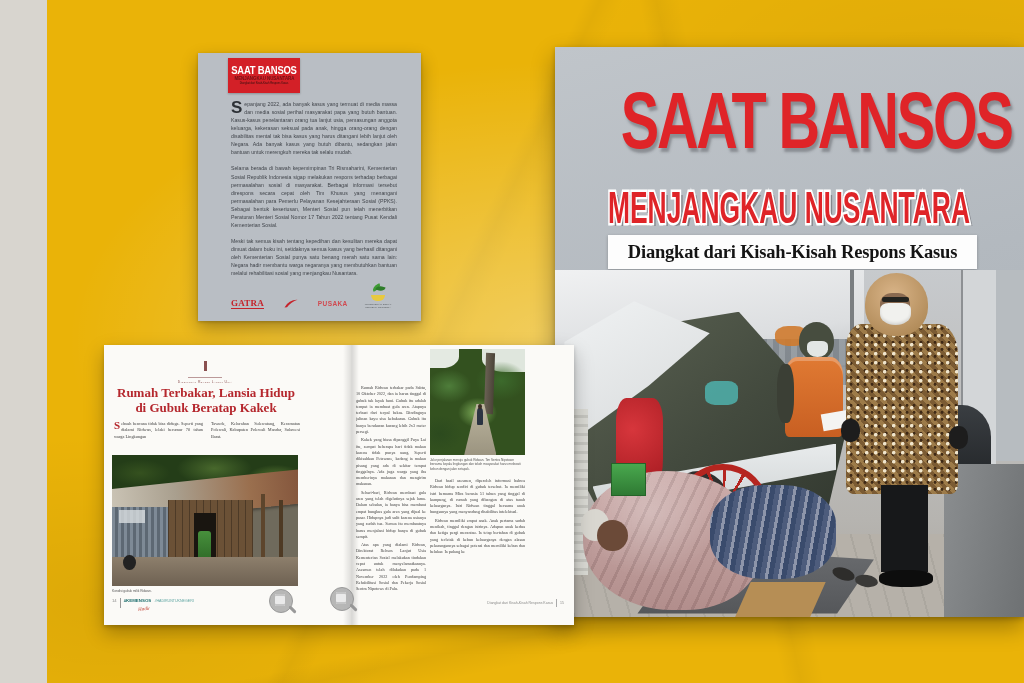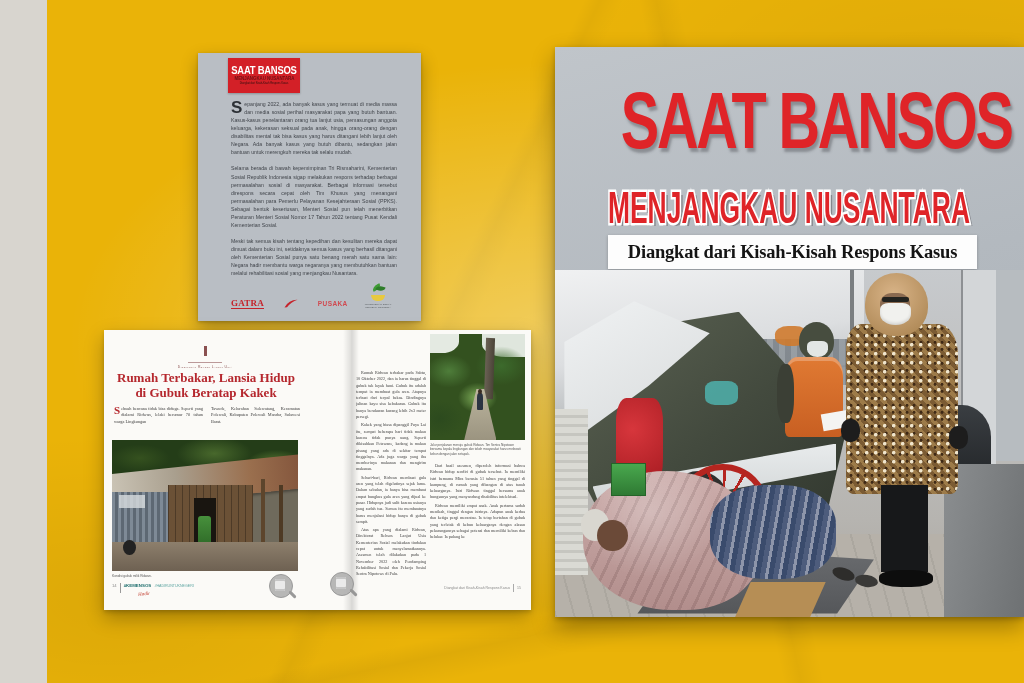--- a/index.html
+++ b/index.html
@@ -112,21 +112,21 @@
         background:
           radial-gradient(circle at 30% 30%, rgba(246,236,212,.95) 0 1.4px, transparent 2.2px),
           radial-gradient(circle at 72% 62%, rgba(55,35,18,.9) 0 1.1px, transparent 1.8px),
           repeating-linear-gradient(48deg,#9d7b49 0 4px,#7b5b33 4px 8px);
         background-size:9px 9px,7px 7px,auto;}
   .cp-rglove1{left:61%;top:43%;width:4%;height:6.5%;background:#1d1d1d;border-radius:45%;}
   .cp-rglove2{left:84%;top:45%;width:4%;height:6.5%;background:#1d1d1d;border-radius:45%;}
   .cp-rpants{left:69.5%;top:62%;width:10%;height:25%;background:#17181a;}
   .cp-rshoe{left:69%;top:86.5%;width:11.5%;height:5%;background:#0d0d0d;border-radius:40%;}
   
-  .spread{position:absolute;left:57px;top:330px;width:427px;height:280px;background:#fbfaf7;
+  .spread{position:absolute;left:57px;top:345px;width:470px;height:280px;background:#fbfaf7;
          box-shadow:0 8px 18px rgba(0,0,0,.28), 0 2px 4px rgba(0,0,0,.18);}
   .gutter{position:absolute;left:239px;top:0;width:16px;height:100%;
          background:linear-gradient(90deg,transparent,rgba(0,0,0,.10) 45%,rgba(0,0,0,.14) 55%,transparent);}
   .sp-orn{position:absolute;left:66px;top:12px;width:70px;text-align:center;}
   .sp-orn .glyph{display:inline-block;width:3px;height:8px;background:#8a5050;border-top:2px solid #8a5050;}
   .sp-orn .rule{display:block;width:34px;height:1px;background:#b99; margin:2px auto;}
   .sp-label{font-size:3.4px;letter-spacing:.5px;color:#8a5050;font-variant:small-caps;white-space:nowrap;}
   .sp-head{position:absolute;left:8px;top:40px;width:188px;text-align:center;color:#b5282e;
          font-family:"Liberation Serif",serif;font-weight:bold;font-size:13px;line-height:1.18;}
   .sp-cols{position:absolute;left:10px;top:76px;width:186px;display:flex;gap:8px;}

